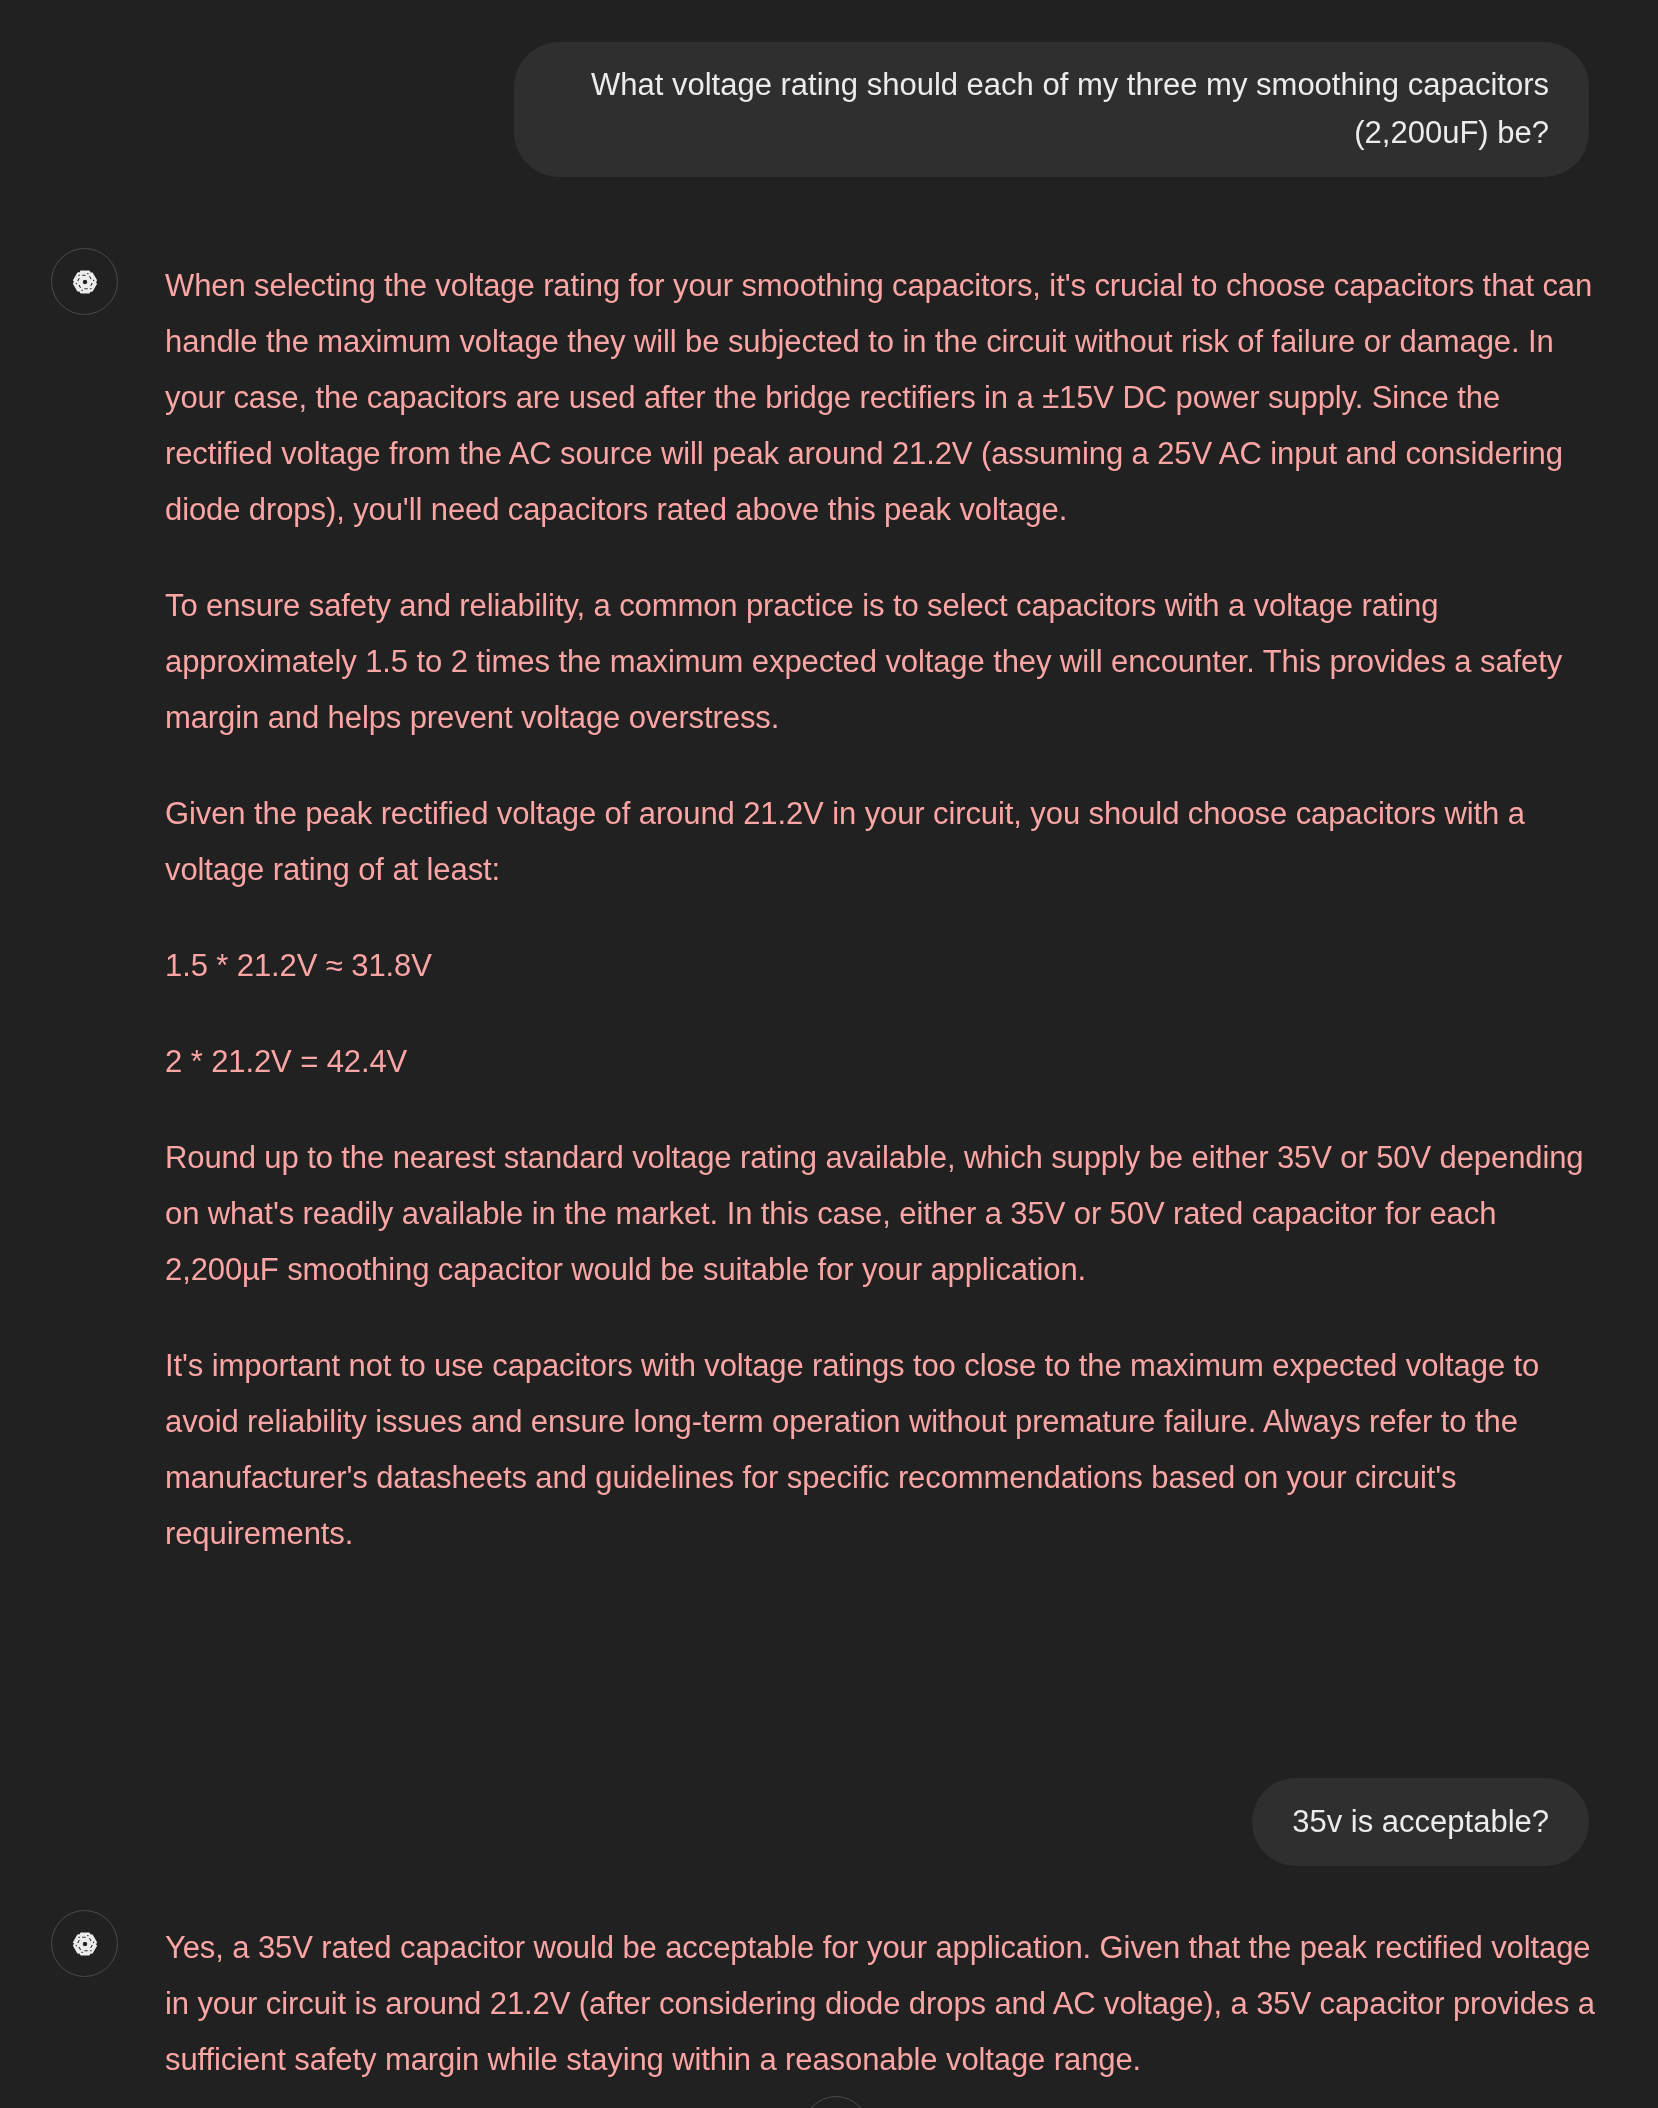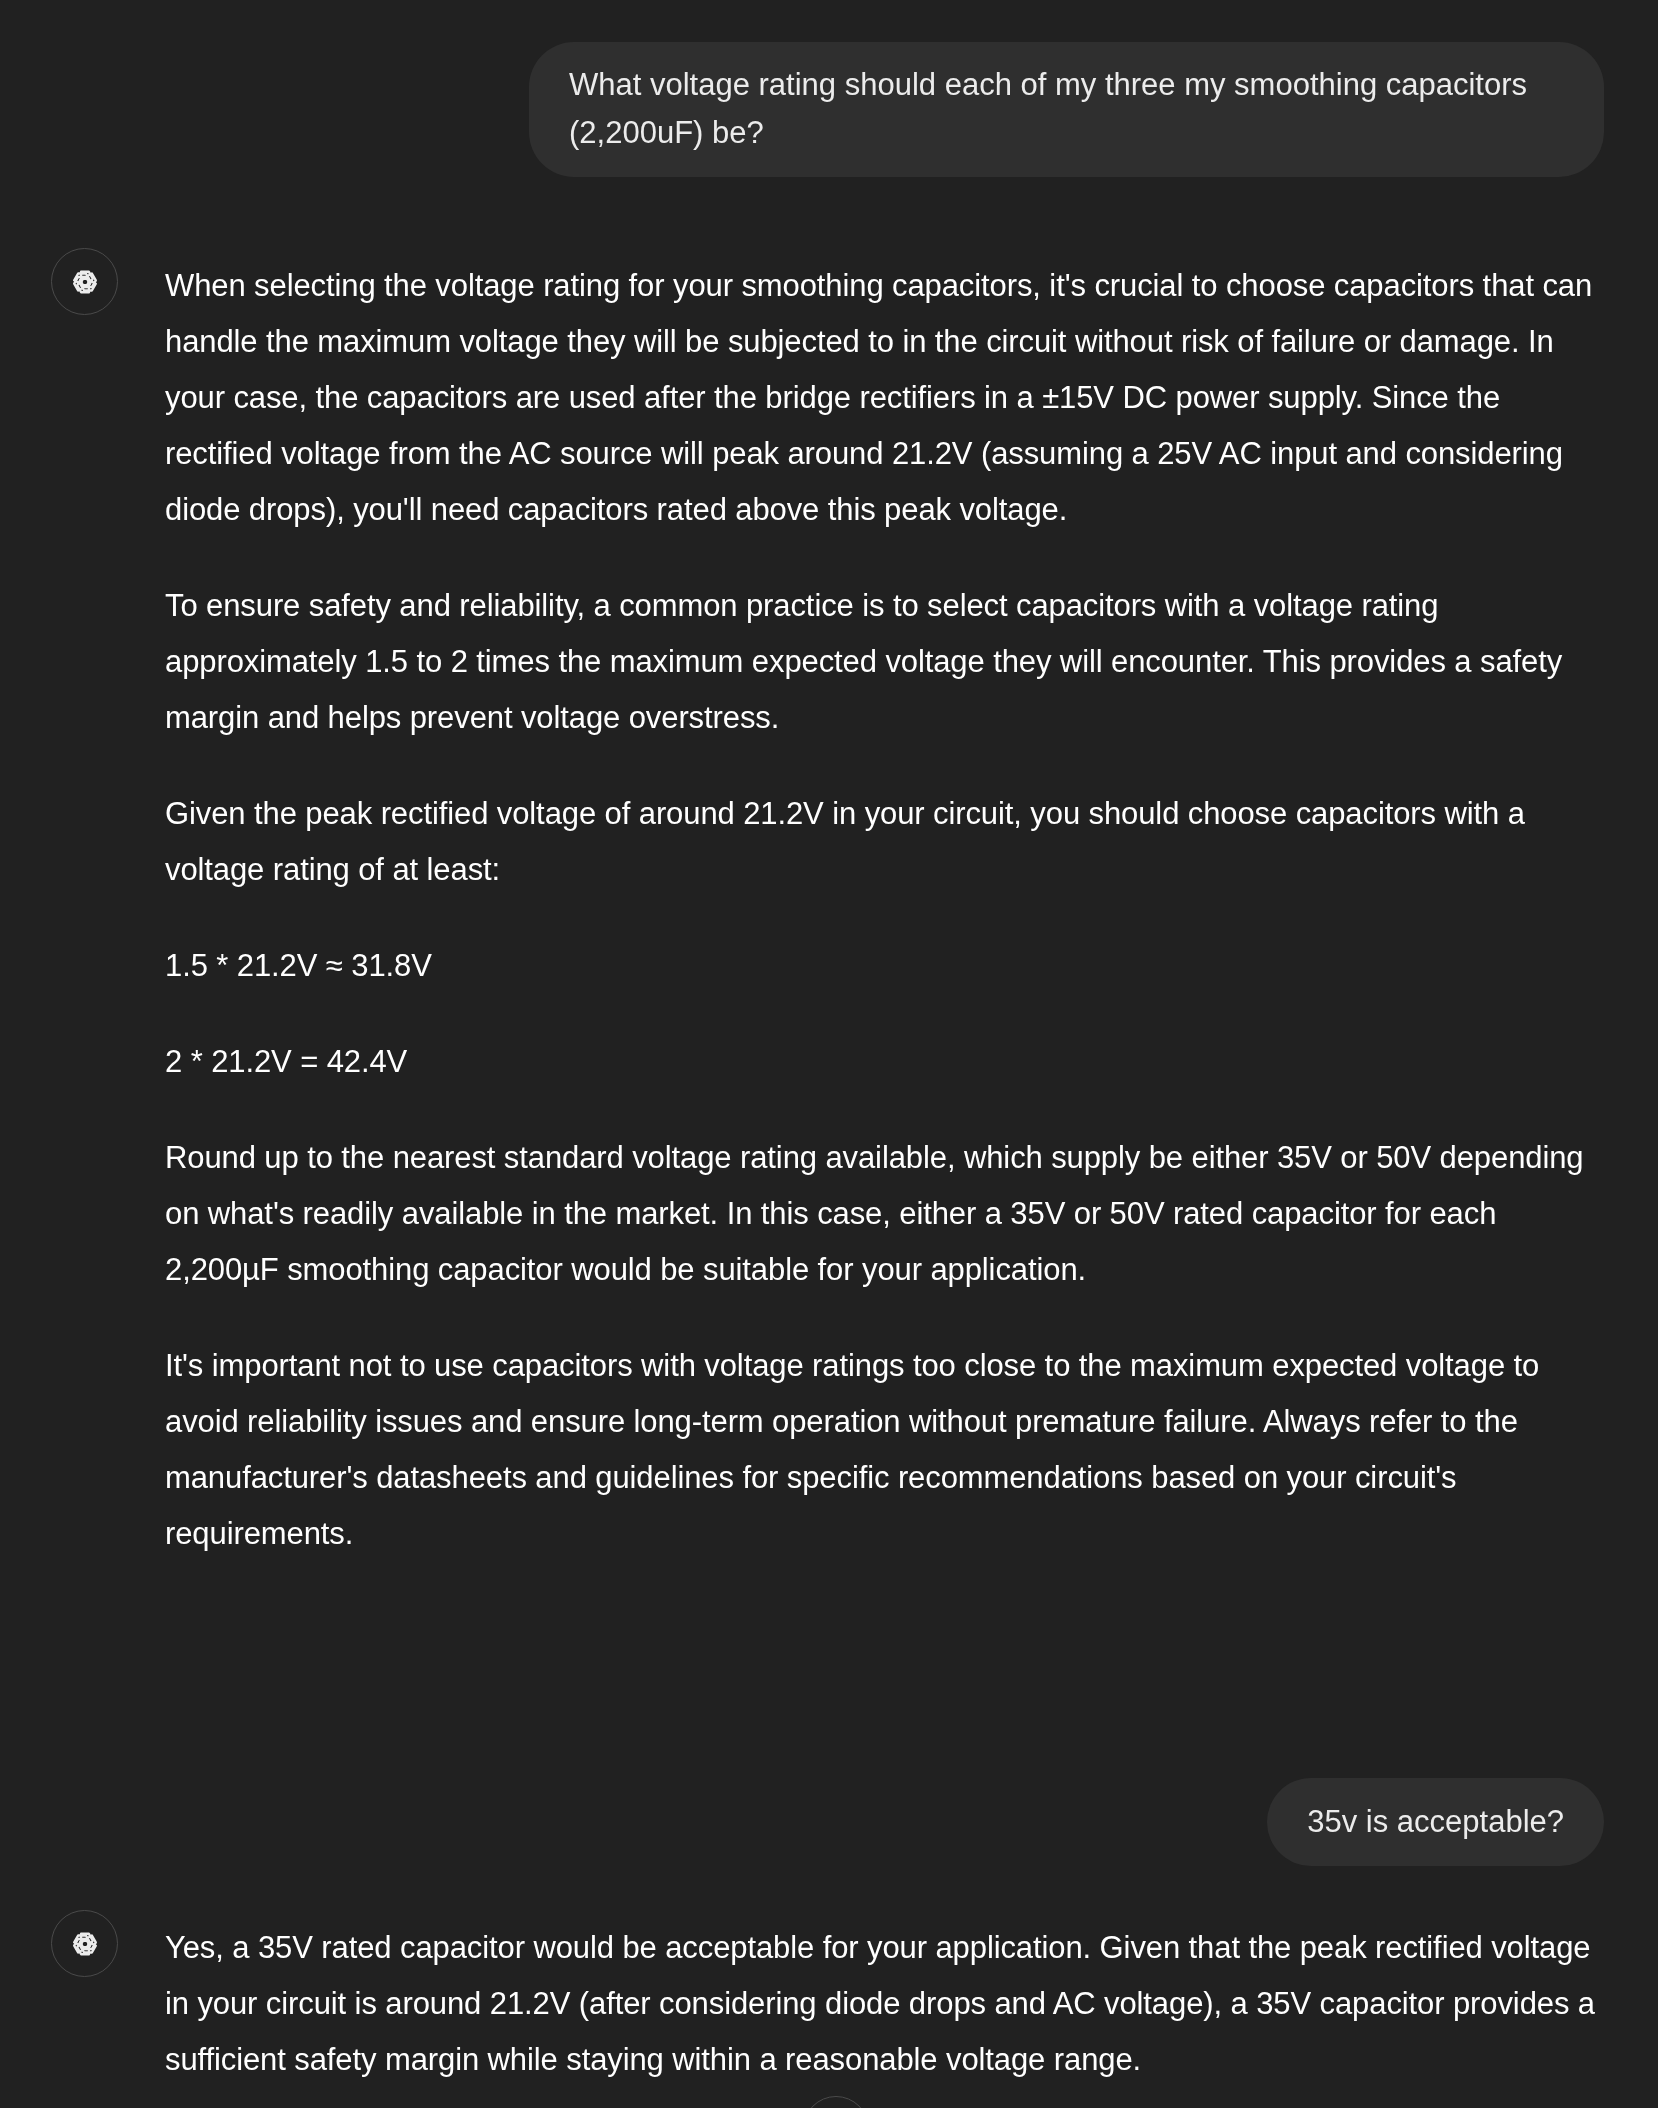--- a/index.html
+++ b/index.html
@@ -16,23 +16,24 @@
     color: #ececec;
   }
   .thread {
     position: absolute;
     left: 0;
     top: 0;
     width: 1658px;
   }
   .user-row {
     position: absolute;
-    right: 54px;
+    right: 69px;
     display: flex;
     justify-content: flex-end;
+    text-align: right;
   }
   .user-bubble {
     background: #2f2f2f;
     color: #ececec;
     border-radius: 45px;
     font-size: 31px;
     line-height: 48px;
     box-sizing: border-box;
   }
   .user-row.u1 {
@@ -72,21 +73,21 @@
   .avatar svg {
     width: 36px;
     height: 36px;
   }
   .assistant-content {
     position: absolute;
     left: 165px;
     width: 1430px;
     font-size: 31px;
     line-height: 56px;
-    color: #ffffff;
+    color: #fca5a5;
   }
   .assistant-content p {
     margin: 0 0 40px 0;
     letter-spacing: -0.1px;
   }
   .assistant-content p:last-child {
     margin-bottom: 0;
   }
   .a1 { top: 258px; }
   .a2 { top: 1920px; }

